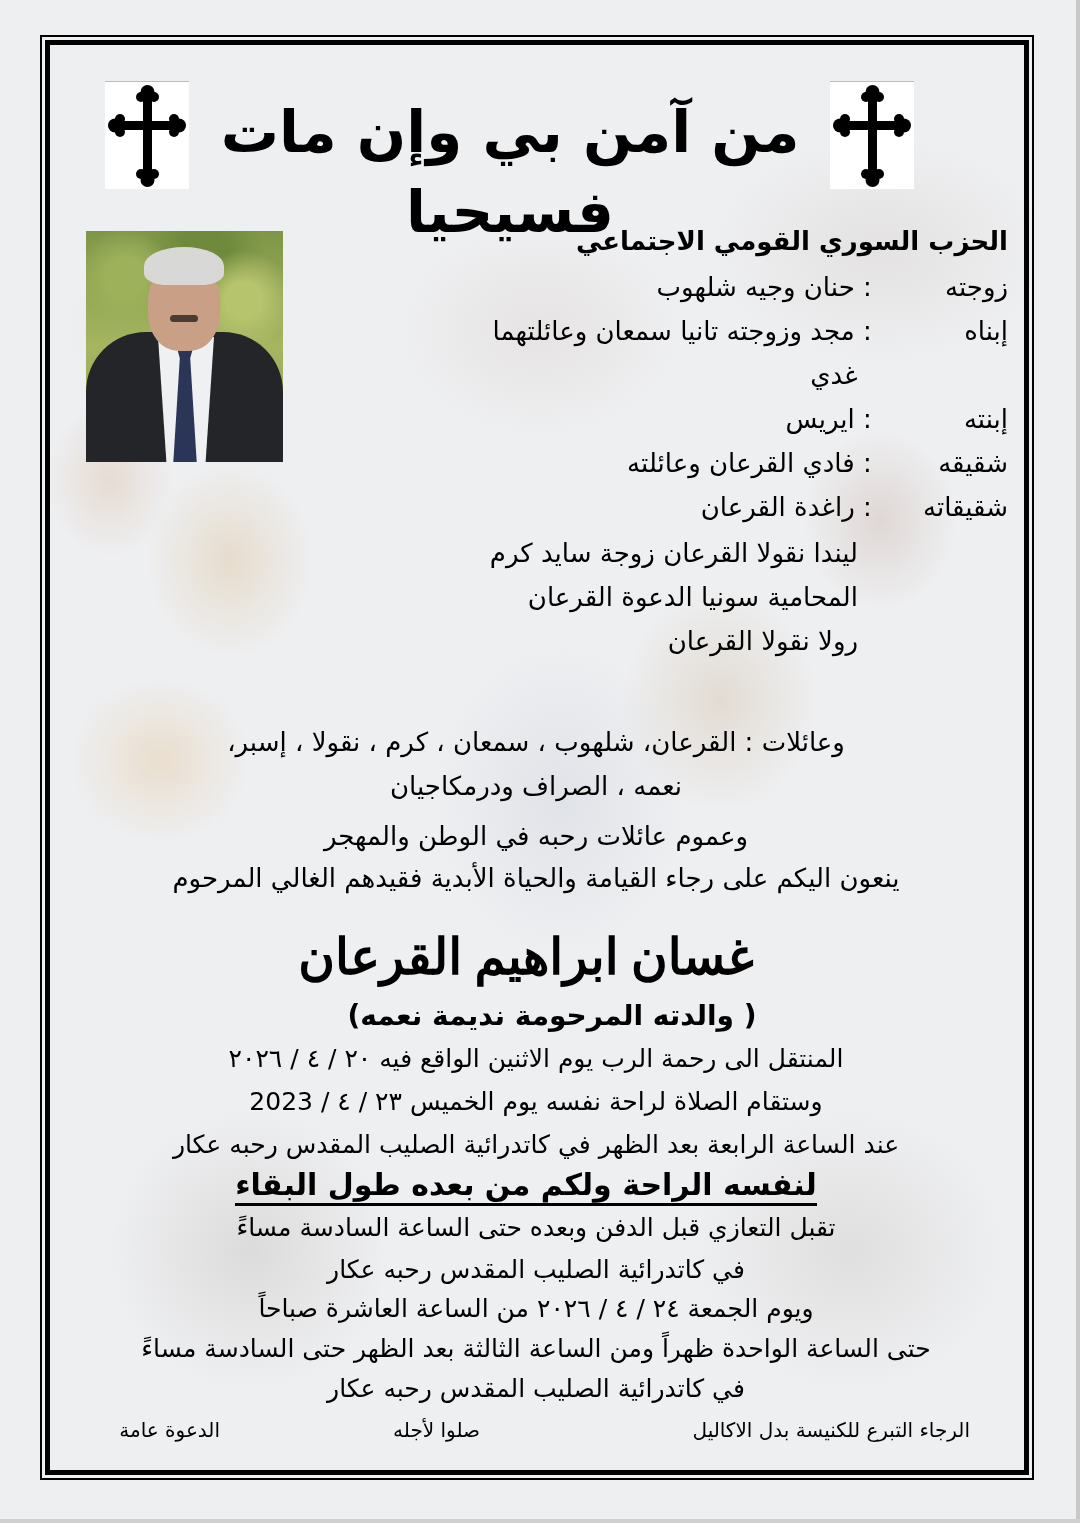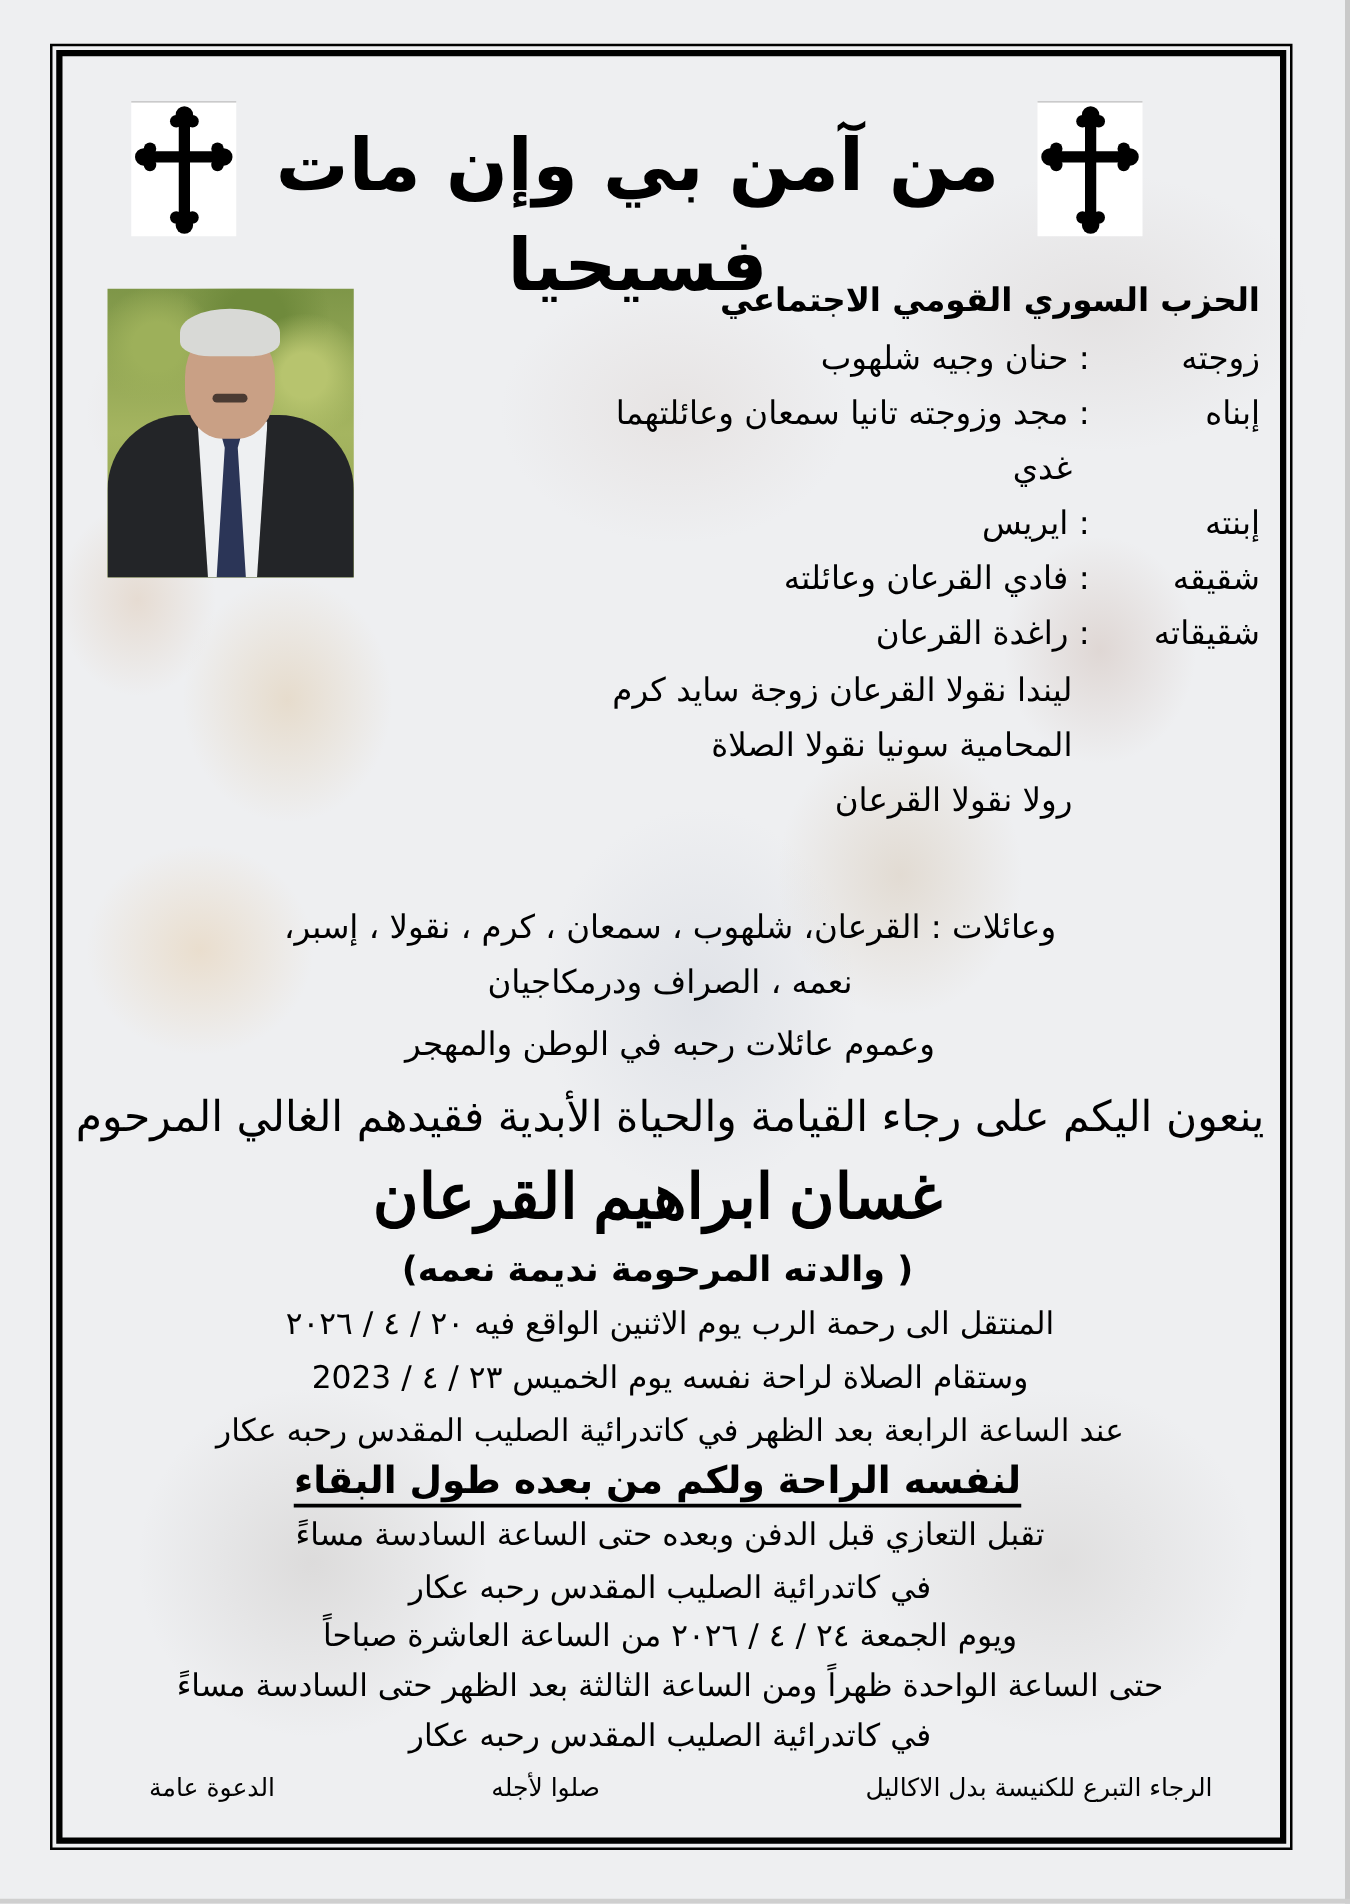--- a/index.html
+++ b/index.html
@@ -182,30 +182,30 @@
 <div class="family-row" style="top:446px;">
   <span class="lbl">شقيقه</span>
   <span class="val">: فادي القرعان وعائلته</span>
 </div>
 <div class="family-row" style="top:490px;">
   <span class="lbl">شقيقاته</span>
   <span class="val">: راغدة القرعان</span>
 </div>
 
 <div class="line rtl" style="right:222px; top:536px;">ليندا نقولا القرعان زوجة سايد كرم</div>
-<div class="line rtl" style="right:222px; top:580px;">المحامية سونيا نقولا الصلاة</div>
+<div class="line rtl" style="right:222px; top:580px;">المحامية سونيا الدعوة القرعان</div>
 <div class="line rtl" style="right:222px; top:624px;">رولا نقولا القرعان</div>
 
 <div class="centered c-normal" style="top:725px; font-size:26px;">وعائلات : القرعان، شلهوب ، سمعان ، كرم ، نقولا ، إسبر،</div>
 <div class="centered c-normal" style="top:769px; font-size:26px;">نعمه ، الصراف ودرمكاجيان</div>
 <div class="centered c-normal" style="top:819px; font-size:26px;">وعموم عائلات رحبه  في الوطن والمهجر</div>
-<div class="centered c-normal" style="top:861px; font-size:34px;margin-top:16px;">ينعون اليكم على رجاء القيامة والحياة الأبدية فقيدهم الغالي المرحوم</div>
+<div class="centered c-normal" style="top:861px; font-size:26px;">ينعون اليكم على رجاء القيامة والحياة الأبدية فقيدهم الغالي المرحوم</div>
 
 <div class="centered deceased-name" style="top:927px; left:40px;font-family:Liberation Serif, serif;">غسان ابراهيم القرعان</div>
-<div class="centered mother" style="top:998px; left:40px;">( والدته المرحومة نديمة نعمه)</div>
+<div class="centered mother" style="top:998px; left:40px;padding-left:26px;">( والدته المرحومة نديمة نعمه)</div>
 
 <div class="centered c-normal" style="top:1042px;">المنتقل الى رحمة الرب  يوم الاثنين الواقع فيه ٢٠ / ٤ / ٢٠٢٦</div>
 <div class="centered c-normal" style="top:1085px;">وستقام الصلاة لراحة نفسه يوم الخميس ٢٣ / ٤ / 2023</div>
 <div class="centered c-normal" style="top:1128px;">عند الساعة الرابعة بعد الظهر في كاتدرائية الصليب المقدس رحبه عكار</div>
 <div class="centered farewell" style="top:1168px; left:40px;">
   <span>لنفسه الراحة ولكم من بعده طول البقاء</span>
 </div>
 <div class="centered c-normal" style="top:1211px;">تقبل التعازي قبل الدفن وبعده حتى الساعة السادسة مساءً</div>
 <div class="centered c-normal" style="top:1253px;">في كاتدرائية الصليب المقدس  رحبه عكار</div>
 <div class="centered c-normal" style="top:1292px;">ويوم الجمعة  ٢٤ / ٤ / ٢٠٢٦  من الساعة العاشرة صباحاً</div>

